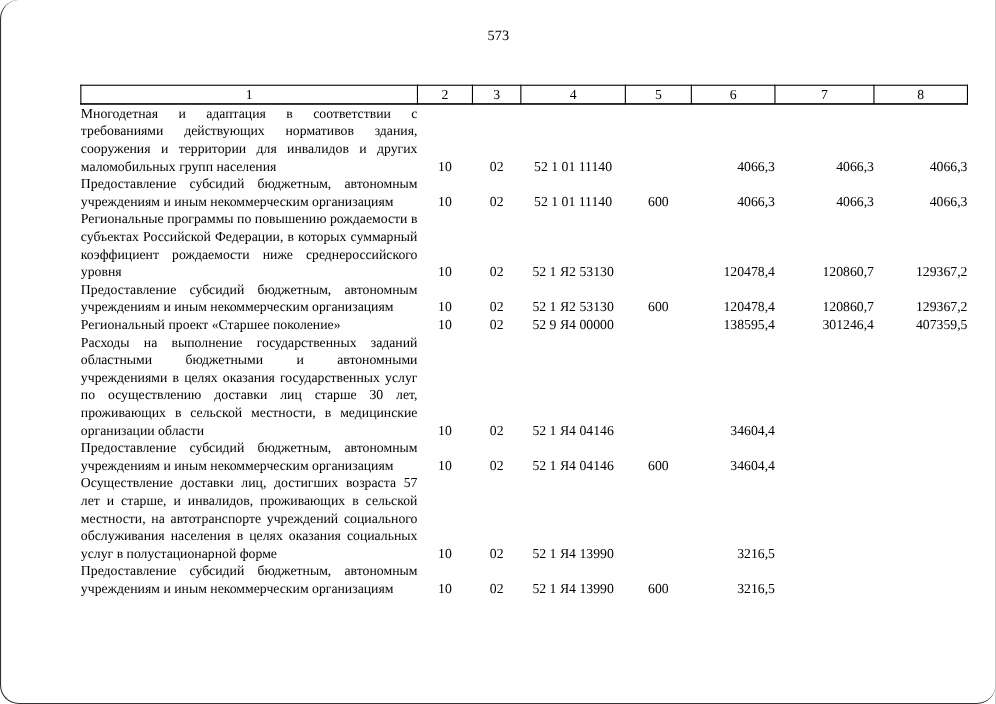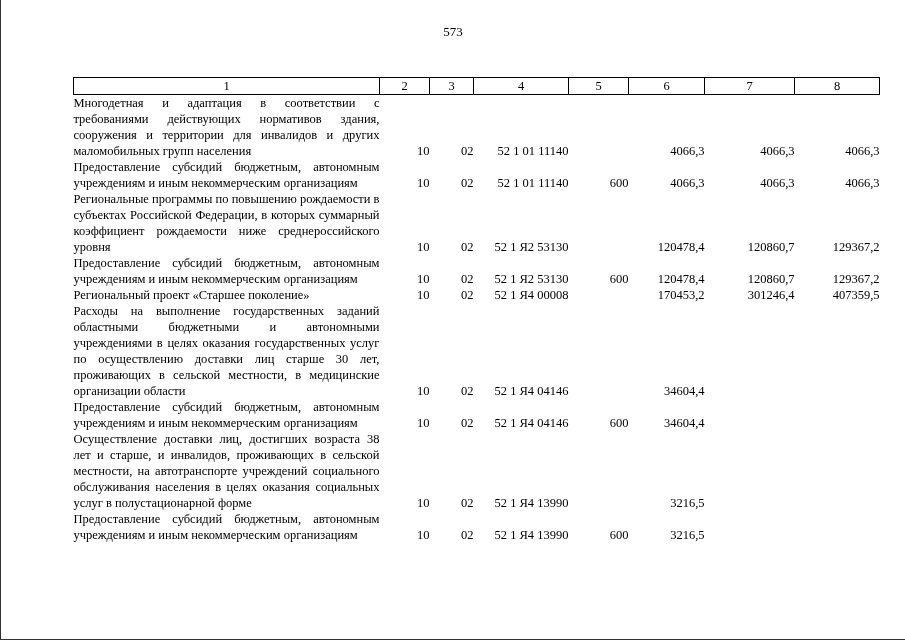--- a/index.html
+++ b/index.html
@@ -12,20 +12,21 @@
     color: #000;
   }
   .page {
     position: relative;
     width: 905px;
     height: 640px;
     box-sizing: border-box;
     border-left: 1px solid #333;
     border-bottom: 1px solid #333;
     overflow: hidden;
+    border-radius: 17px;
   }
   .page-number {
     padding-top: 24px;
     text-align: center;
     font-size: 13px;
     line-height: 16px;
   }
   table.budget {
     border-collapse: collapse;
     table-layout: fixed;
@@ -46,21 +47,21 @@
   table.budget td {
     padding: 0;
     vertical-align: bottom;
     white-space: normal;
   }
   td.c-desc {
     text-align: justify;
     padding-left: 8px;
     padding-right: 5px;
   }
-  td.c-center { text-align: right; }
+  td.c-center { text-align: center; }
   td.c-amount { text-align: right; padding-right: 4px; }
 </style>
 </head>
 <body>
 
 <div class="page">
 
   <div class="page-number">573</div>
 
   <table class="budget">
@@ -124,23 +125,23 @@
       <td class="c-center">52 1 Я2 53130</td>
       <td class="c-center">600</td>
       <td class="c-amount">120478,4</td>
       <td class="c-amount">120860,7</td>
       <td class="c-amount">129367,2</td>
     </tr>
         <tr>
       <td class="c-desc">Региональный проект «Старшее поколение»</td>
       <td class="c-center">10</td>
       <td class="c-center">02</td>
-      <td class="c-center">52 1 Я4 00008</td>
+      <td class="c-center">52 9 Я4 00000</td>
       <td class="c-center"></td>
-      <td class="c-amount">170453,2</td>
+      <td class="c-amount">138595,4</td>
       <td class="c-amount">301246,4</td>
       <td class="c-amount">407359,5</td>
     </tr>
         <tr>
       <td class="c-desc">Расходы на выполнение государственных заданий областными бюджетными и автономными учреждениями в целях оказания государственных услуг по осуществлению доставки лиц старше 30 лет, проживающих в сельской местности, в медицинские организации области</td>
       <td class="c-center">10</td>
       <td class="c-center">02</td>
       <td class="c-center">52 1 Я4 04146</td>
       <td class="c-center"></td>
       <td class="c-amount">34604,4</td>
@@ -151,21 +152,21 @@
       <td class="c-desc">Предоставление субсидий бюджетным, автономным учреждениям и иным некоммерческим организациям</td>
       <td class="c-center">10</td>
       <td class="c-center">02</td>
       <td class="c-center">52 1 Я4 04146</td>
       <td class="c-center">600</td>
       <td class="c-amount">34604,4</td>
       <td class="c-amount"></td>
       <td class="c-amount"></td>
     </tr>
         <tr>
-      <td class="c-desc">Осуществление доставки лиц, достигших возраста 38 лет и старше, и инвалидов, проживающих в сельской местности, на автотранспорте учреждений социального обслуживания населения в целях оказания социальных услуг в полустационарной форме</td>
+      <td class="c-desc">Осуществление доставки лиц, достигших возраста 57 лет и старше, и инвалидов, проживающих в сельской местности, на автотранспорте учреждений социального обслуживания населения в целях оказания социальных услуг в полустационарной форме</td>
       <td class="c-center">10</td>
       <td class="c-center">02</td>
       <td class="c-center">52 1 Я4 13990</td>
       <td class="c-center"></td>
       <td class="c-amount">3216,5</td>
       <td class="c-amount"></td>
       <td class="c-amount"></td>
     </tr>
         <tr>
       <td class="c-desc">Предоставление субсидий бюджетным, автономным учреждениям и иным некоммерческим организациям</td>

